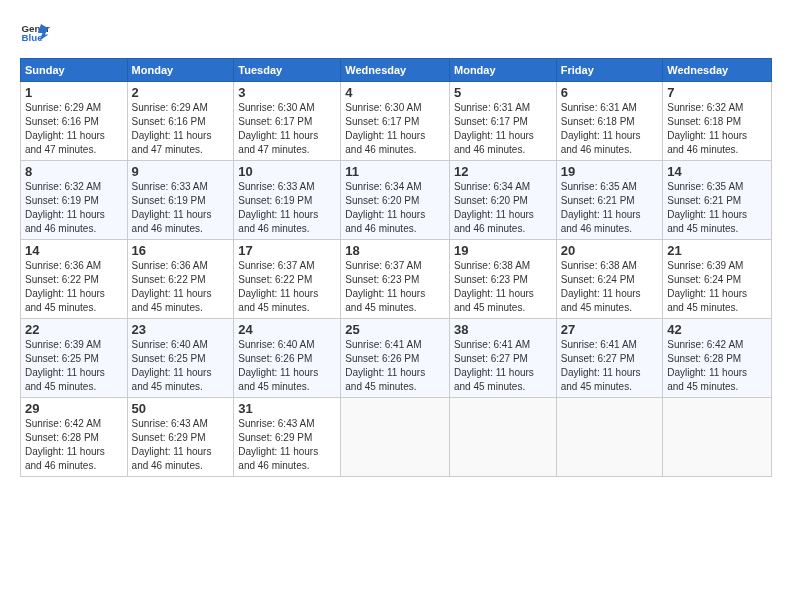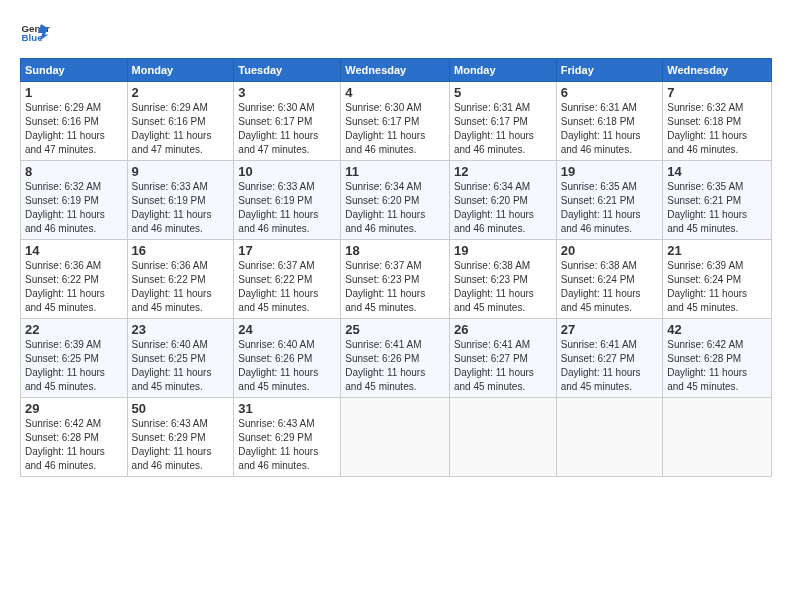--- a/index.html
+++ b/index.html
@@ -291,21 +291,21 @@
 and 45 minutes.</div>
           </td>
           <td>
             <span class="day-num">25</span>
             <div class="day-info" style="white-space: pre-line;">Sunrise: 6:41 AM
 Sunset: 6:26 PM
 Daylight: 11 hours
 and 45 minutes.</div>
           </td>
           <td>
-            <span class="day-num">26</span>
+            <span class="day-num">38</span>
             <div class="day-info" style="white-space: pre-line;">Sunrise: 6:41 AM
 Sunset: 6:27 PM
 Daylight: 11 hours
 and 45 minutes.</div>
           </td>
           <td>
             <span class="day-num">27</span>
             <div class="day-info" style="white-space: pre-line;">Sunrise: 6:41 AM
 Sunset: 6:27 PM
 Daylight: 11 hours

